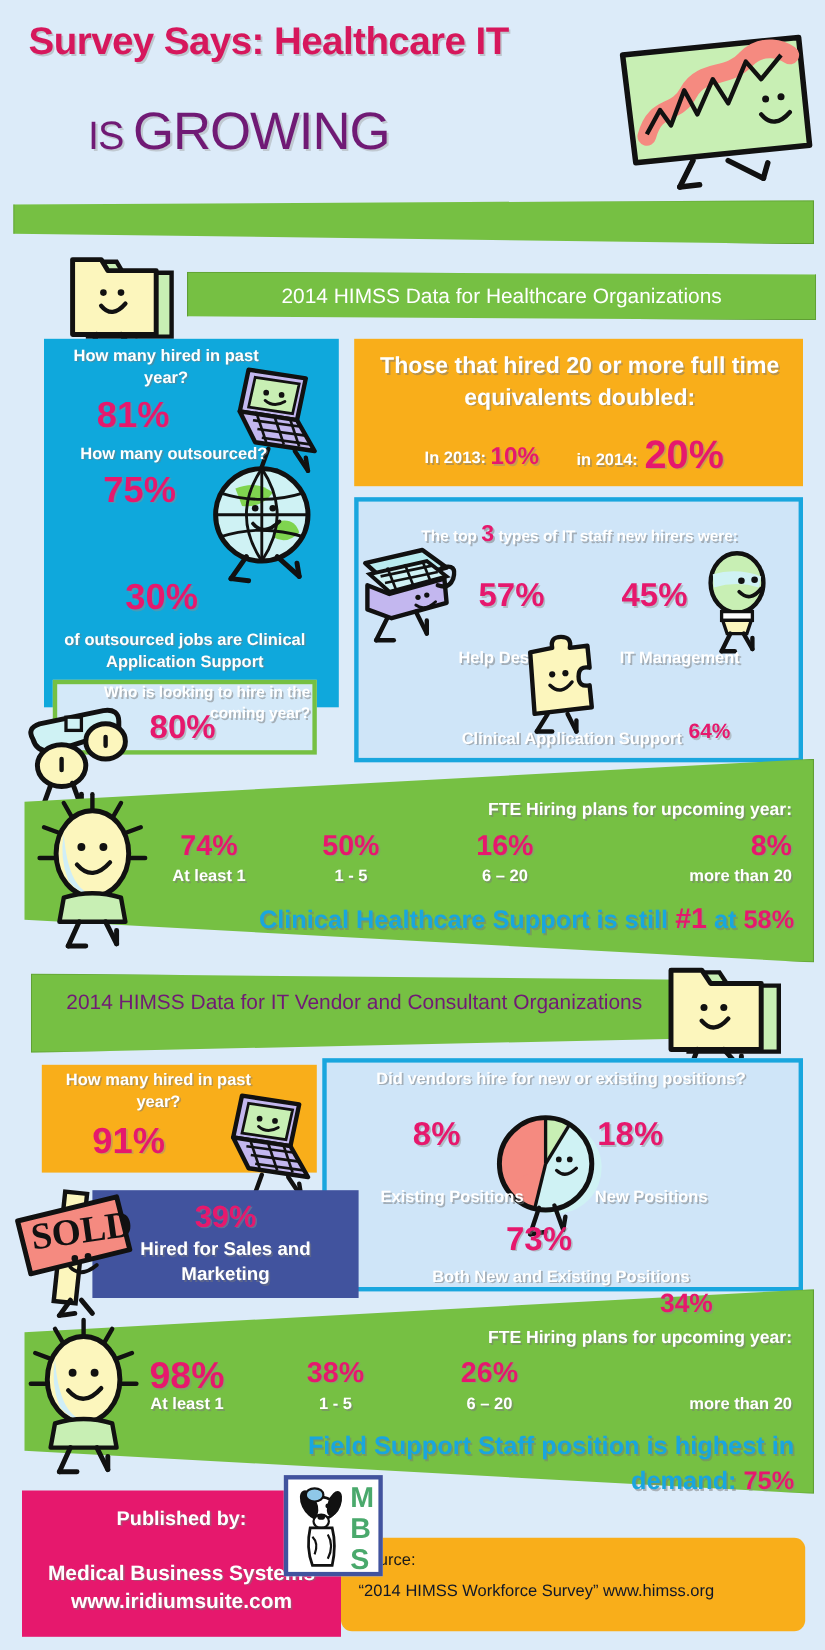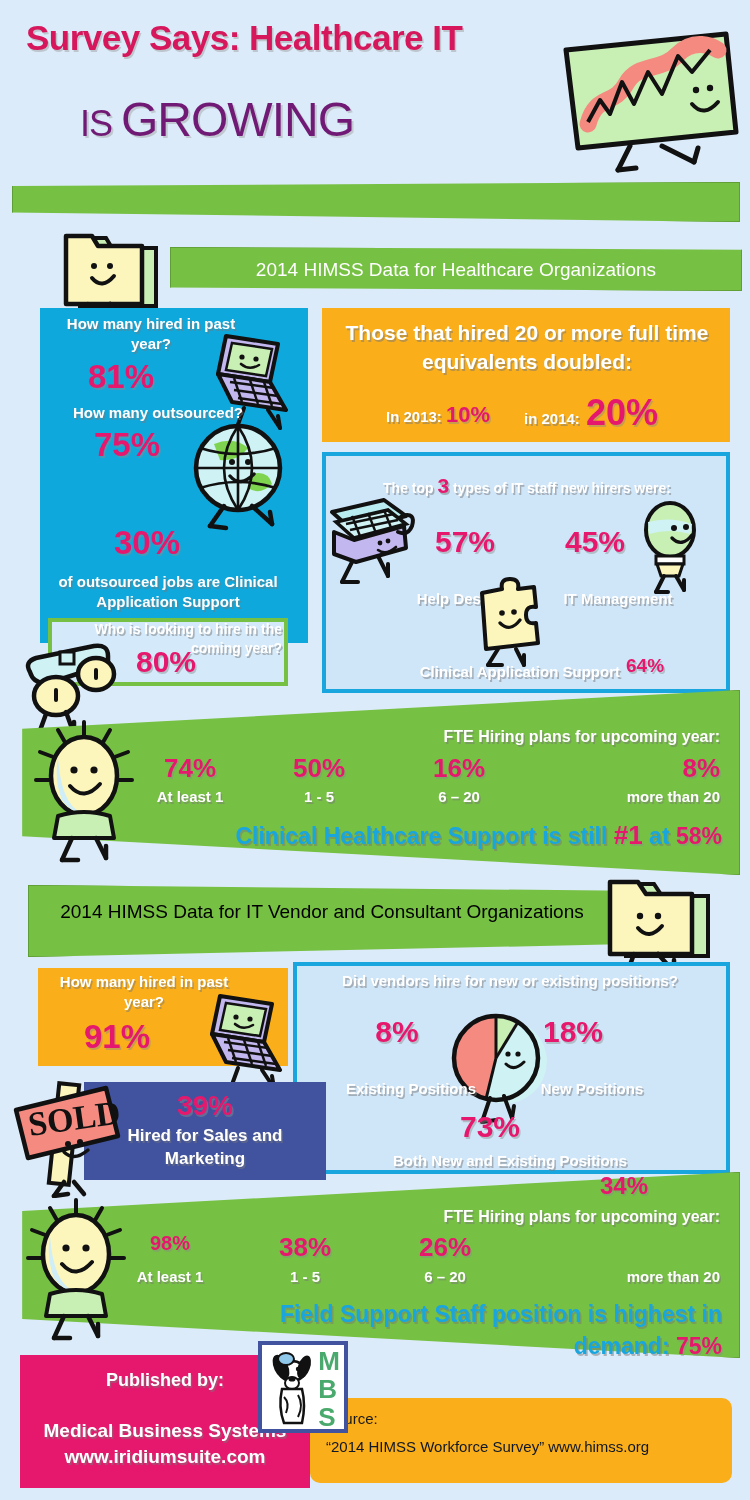--- a/index.html
+++ b/index.html
@@ -45,21 +45,21 @@
   #banner1-text {
     left: 186px; top: 255px; width: 540px; height: 30px;
     color: #ffffff; font-size: 19px; text-align: center; line-height: 30px;
   }
   #banner2 {
     left: 28px; top: 885px; width: 600px; height: 72px;
     clip-path: polygon(0% 0%, 100% 8%, 100% 82%, 0% 100%);
   }
   #banner2-text {
     left: 42px; top: 898px; width: 560px;
-    color: #000000; font-size: 19px; text-align: center; line-height: 27px;
+    color: #701a75; font-size: 19px; text-align: center; line-height: 27px;
   }
 
   
   #wedge1 {
     left: 20px; top: 690px; width: 720px; height: 185px;
     clip-path: polygon(100% 0%, 100% 100%, 0.3% 79%, 0.3% 21%);
   }
   #wedge2 {
     left: 20px; top: 1172px; width: 720px; height: 186px;
     clip-path: polygon(100% 0%, 100% 100%, 0.3% 79%, 0.3% 21%);
@@ -166,21 +166,21 @@
   #q-vendors { left: 304px; top: 972px; width: 412px; font-size: 15px; text-align: center; }
   #v-8 { left: 352px; top: 1015px; width: 90px; font-size: 30px; text-align: center; }
   #v-18 { left: 518px; top: 1015px; width: 110px; font-size: 30px; text-align: center; }
   #lbl-existing { left: 326px; top: 1080px; width: 170px; font-size: 15px; text-align: center; }
   #lbl-new { left: 512px; top: 1080px; width: 160px; font-size: 15px; text-align: center; }
   #v-73 { left: 420px; top: 1110px; width: 140px; font-size: 30px; text-align: center; }
   #lbl-both { left: 360px; top: 1152px; width: 300px; font-size: 15px; text-align: center; }
 
   
   #fte2-head { left: 330px; top: 1208px; width: 390px; font-size: 16px; }
-  #w2-p0 { left: 110px; top: 1232px; width: 120px; font-size: 20px; text-align: center; }
+  #w2-p0 { left: 110px; top: 1232px; width: 120px; font-size: 34px; text-align: center; }
   #w2-l0 { left: 110px; top: 1268px; width: 120px; font-size: 15px; text-align: center; }
   #w2-p1 { left: 250px; top: 1232px; width: 110px; font-size: 26px; text-align: center; }
   #w2-l1 { left: 250px; top: 1268px; width: 110px; font-size: 15px; text-align: center; }
   #w2-p2 { left: 390px; top: 1232px; width: 110px; font-size: 26px; text-align: center; }
   #w2-l2 { left: 390px; top: 1268px; width: 110px; font-size: 15px; text-align: center; }
   #w2-p3 { left: 600px; top: 1172px; width: 120px; font-size: 24px; text-align: left; }
   #w2-l3 { left: 580px; top: 1268px; width: 140px; font-size: 15px; text-align: right; }
   #w2-concl { left: 180px; top: 1298px; width: 542px; font-size: 23px; text-align: right; line-height: 32px; }
 
   

